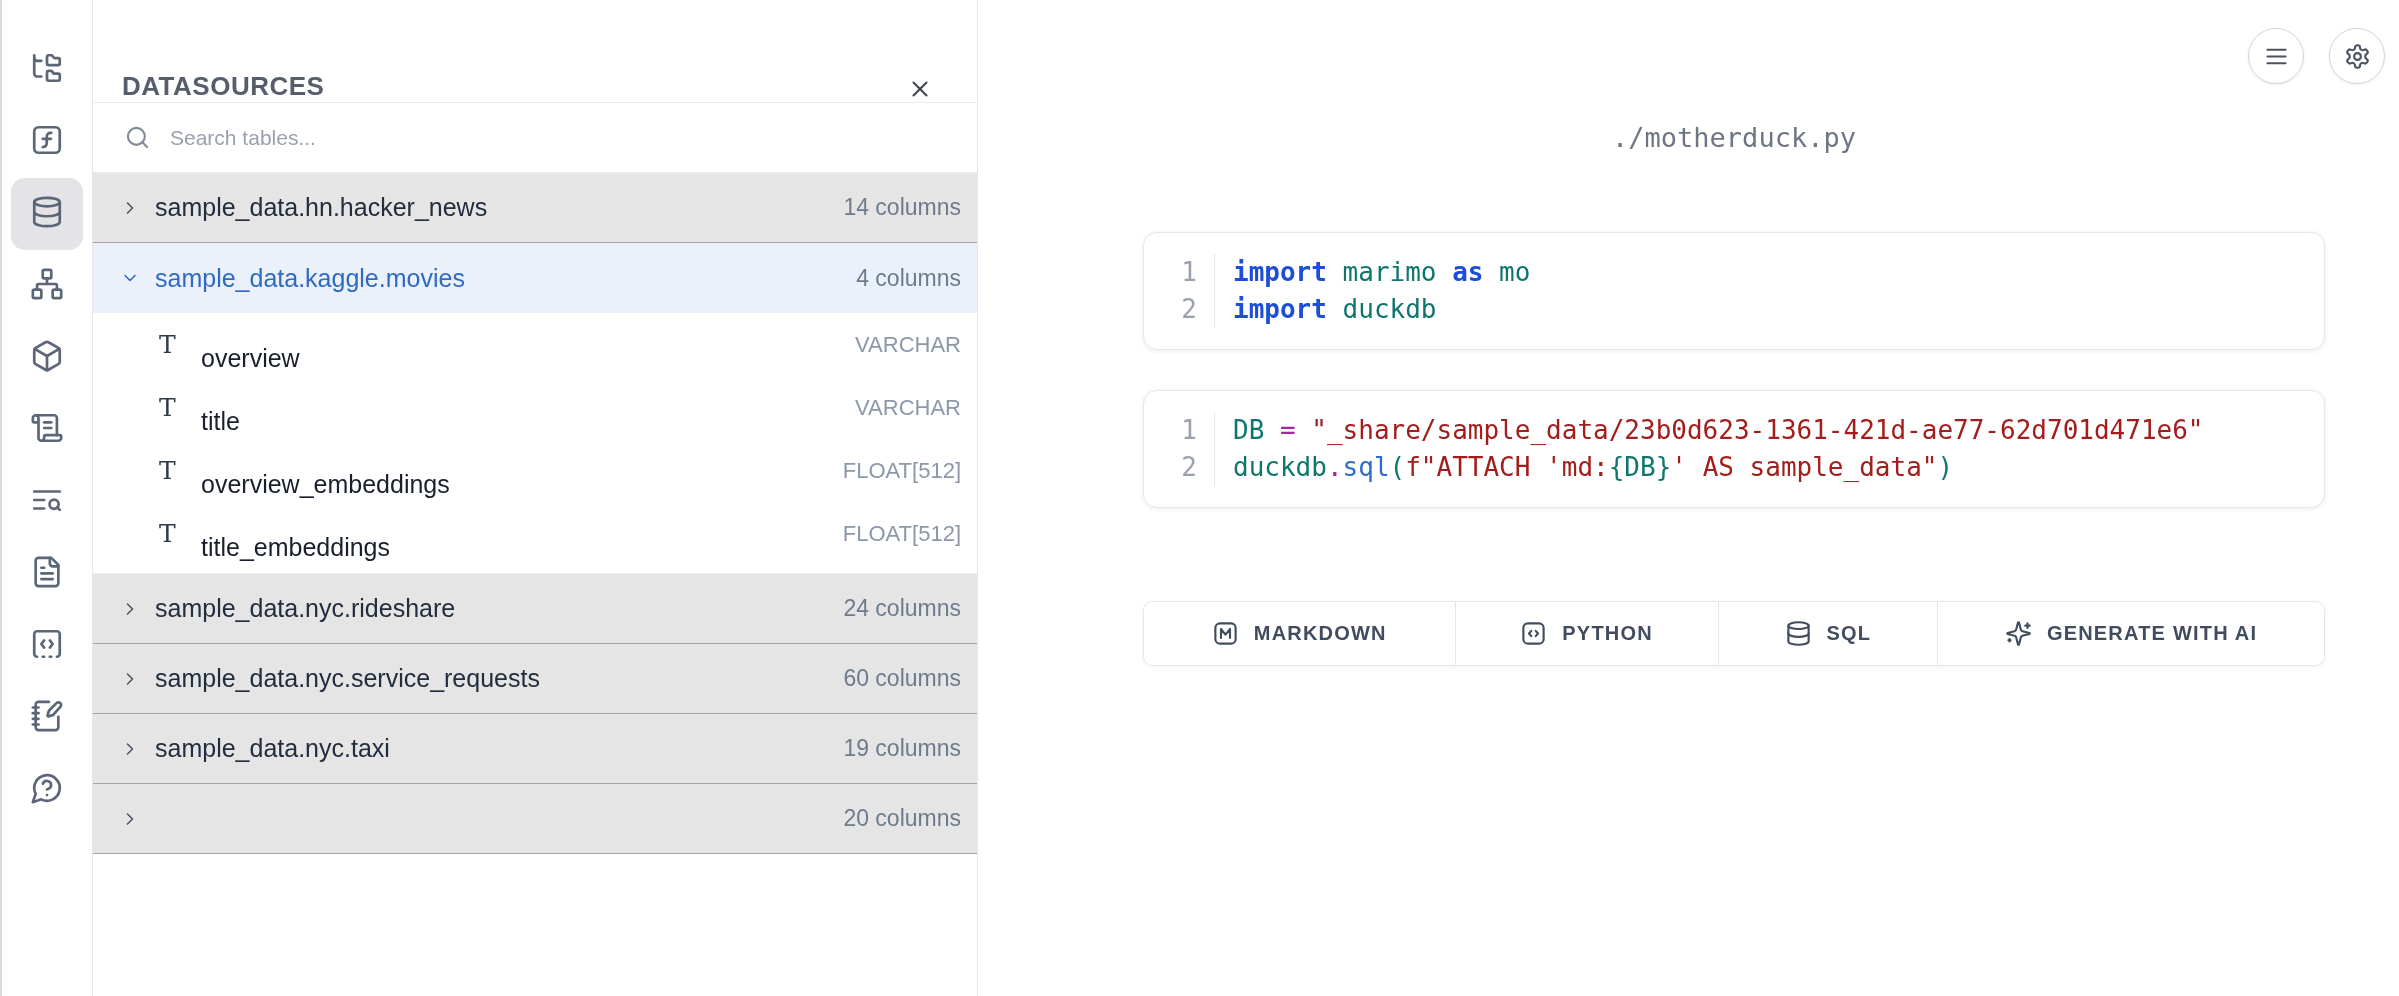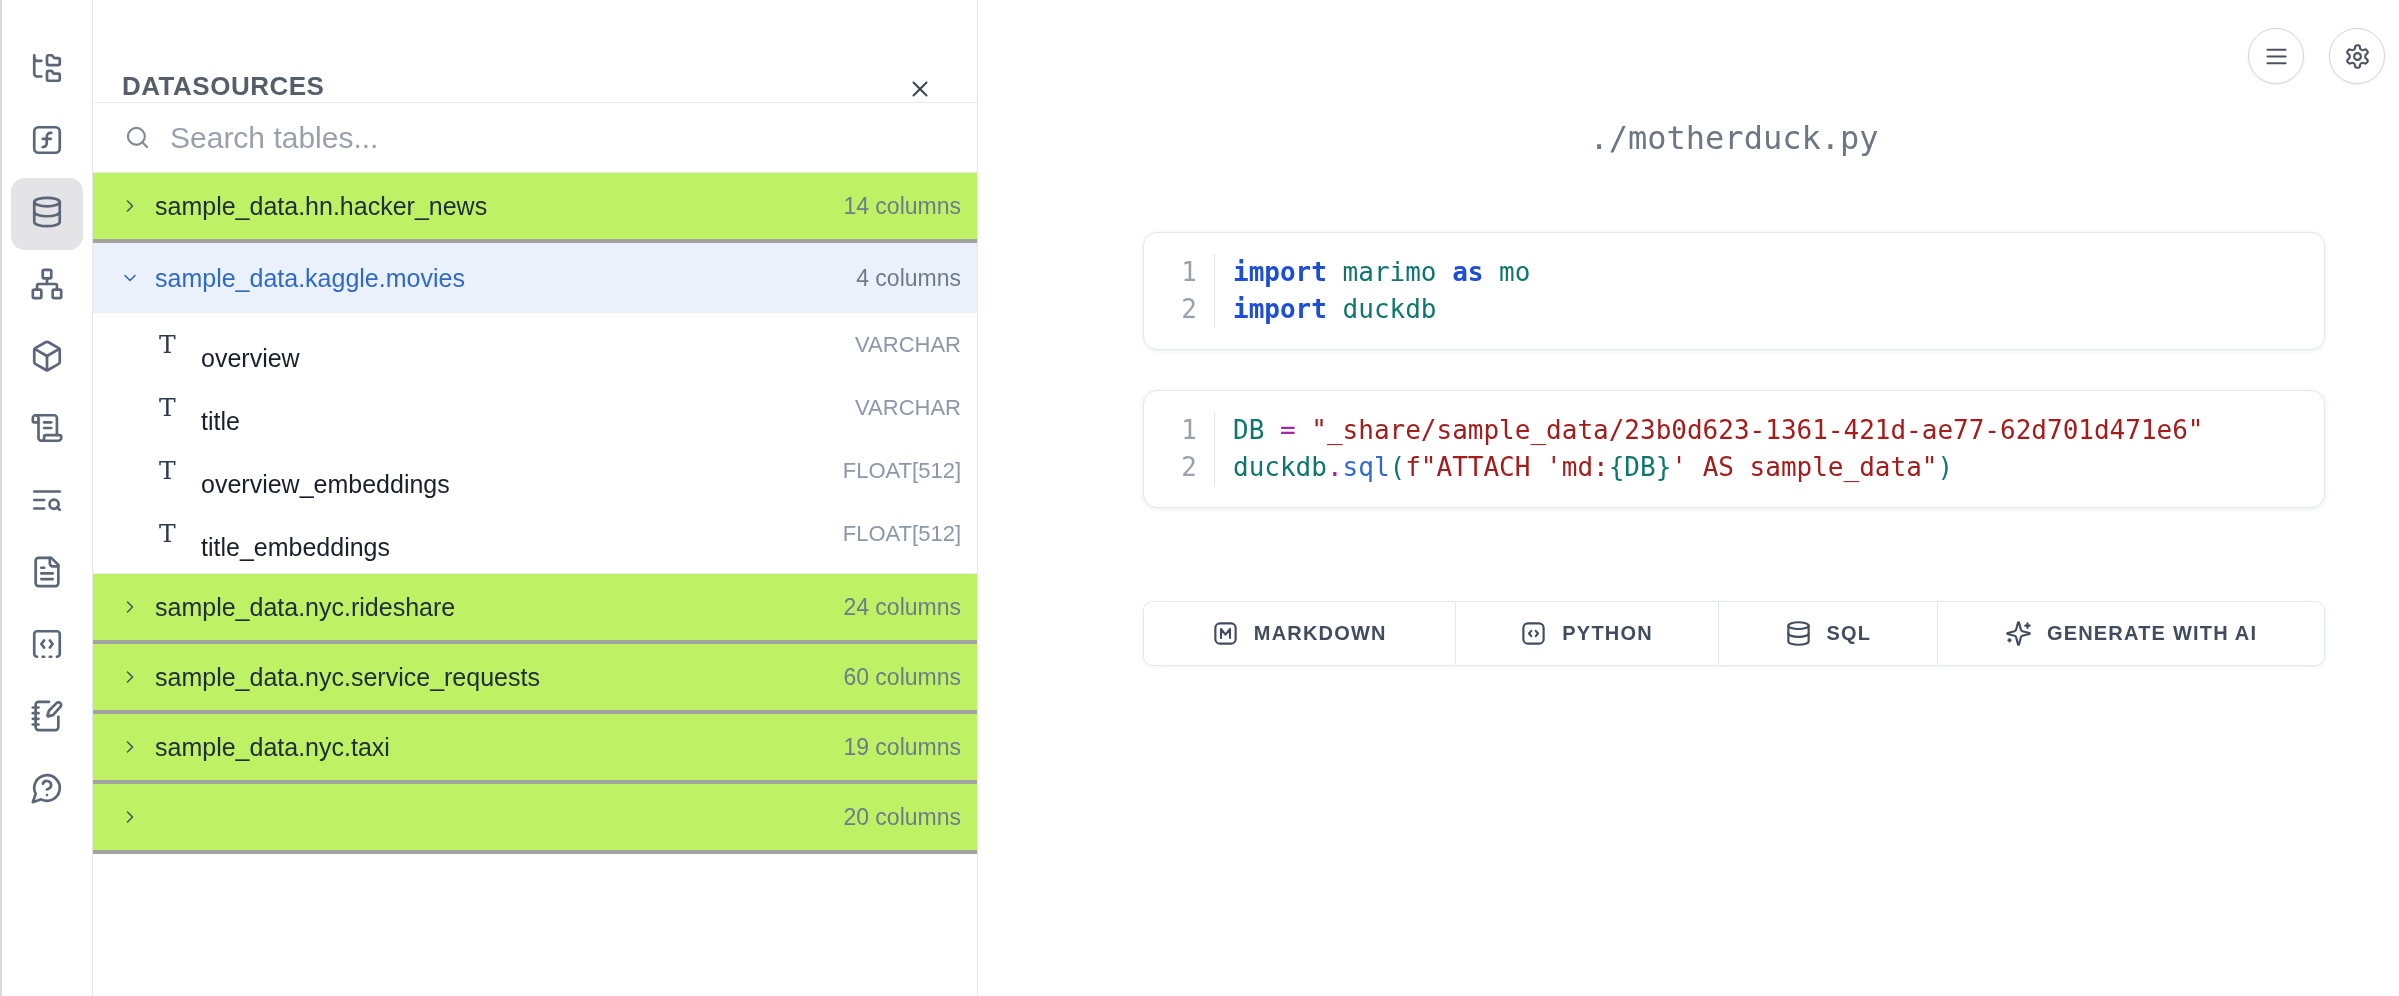--- a/index.html
+++ b/index.html
@@ -25,27 +25,27 @@
   .panel-header { height:103px; flex:0 0 103px; display:flex; align-items:flex-end;
                   justify-content:space-between; padding:0 44px 0 29px;
                   border-bottom:1px solid #e8eaee; }
   .panel-title { font-size:26px; font-weight:bold; color:#565e6b; letter-spacing:.5px; }
   .close-btn { color:#3f4652; cursor:pointer; display:flex; }
   .close-btn svg { width:26px; height:26px; }
 
   .search-row { height:70px; flex:0 0 70px; display:flex; align-items:center;
                 padding:0 20px 0 31px; border-bottom:1px solid #e8eaee; gap:19px; }
   .search-row svg { width:27px; height:27px; color:#818a97; flex:0 0 auto; }
-  .search-input { border:none; outline:none; flex:1; font-size:30px;
+  .search-input { border:none; outline:none; flex:1; font-size:21px;
                   font-family:"Liberation Sans", sans-serif; color:#374151; background:transparent; }
   .search-input::placeholder { color:#9aa1ad; }
 
   .rows { flex:1; overflow:hidden; }
   .trow { height:70px; display:flex; align-items:center; padding:0 16px 0 27px;
-          gap:15px; border-bottom:4px solid #a3a3a3; cursor:pointer; background:#bef264; }
+          gap:15px; border-bottom:1px solid #a3a3a3; cursor:pointer; background:#e5e5e5; }
   .trow .chev { width:20px; height:20px; color:#4b5563; flex:0 0 auto; }
   .trow .tname { font-size:25px; color:#222d3d; }
   .trow .meta { margin-left:auto; font-size:23px; color:#6e7b8d; }
   .trow.selected { background:#eaf1fb; border-bottom:none; }
   .trow.selected .tname, .trow.selected .chev { color:#2f6ac4; }
 
   .colgroup { border-bottom:1px solid #edf0f4; padding-bottom:8px; }
   .colrow { height:63px; display:flex; align-items:center; padding:0 16px 0 66px;
             gap:18px; cursor:pointer; }
   .colrow .ticon { font-family:"DejaVu Serif", serif; font-size:25px; color:#2f3a4a; width:24px; }
@@ -56,21 +56,21 @@
   .main { flex:1; position:relative; }
   .top-actions { position:absolute; top:28px; right:14px; display:flex; gap:25px; }
   .circle-btn { width:56px; height:56px; border-radius:50%; background:#fff;
                 border:1px solid #d6d6da; box-shadow:0 1px 3px rgba(0,0,0,.07);
                 display:flex; align-items:center; justify-content:center;
                 color:#4b5260; cursor:pointer; }
   .circle-btn svg { width:27px; height:27px; }
 
   .cellcol { width:1182px; margin-left:165px; padding-top:118px; }
   .filename { text-align:center; font-family:"DejaVu Sans Mono", monospace;
-              font-size:32px; color:#6e7684; height:40px; line-height:40px; }
+              font-size:27px; color:#6e7684; height:40px; line-height:40px; }
 
   .cell { margin-top:74px; border:1px solid #e4e7ec; border-radius:14px;
           background:#fff; box-shadow:0 1px 5px rgba(15,23,42,.08); padding:21px 0; }
   .cell + .cell { margin-top:40px; }
   .cline { display:flex; line-height:37px; font-family:"DejaVu Sans Mono", monospace;
            font-size:26px; }
   .ln { width:70px; flex:0 0 70px; text-align:right; padding-right:17px;
         color:#9ba1ac; user-select:none; }
   .ccode { border-left:1px solid #e5e7eb; padding-left:18px; white-space:pre; color:#1b1b1f; }
   .tk-kw  { color:#1d4ed8; font-weight:700; }

